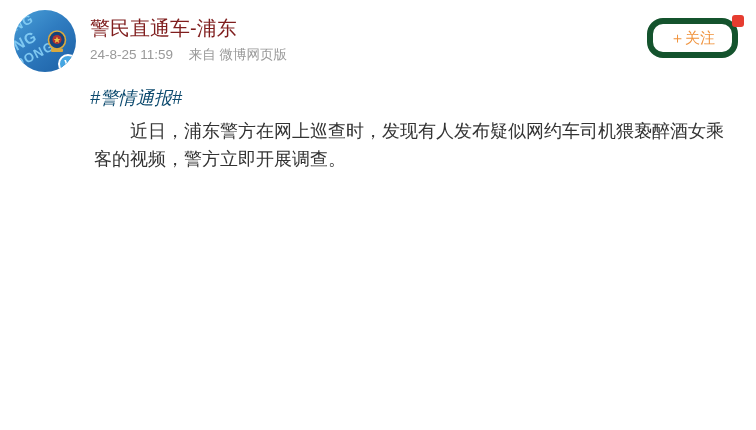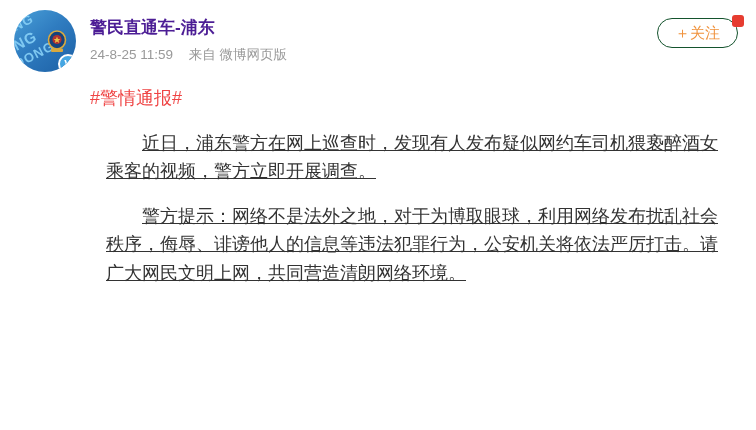--- a/index.html
+++ b/index.html
@@ -32,45 +32,45 @@
   .avatar-pattern span:nth-child(4) { margin-left: -20px; }
   .police-badge { position: absolute; left: 33px; top: 20px; }
   .verify-badge {
     position: absolute; right: -2px; bottom: -2px;
     width: 20px; height: 20px; border-radius: 50%;
     background: #45a6e2; border: 2px solid #ffffff;
     color: #ffffff; font-size: 11px; font-weight: bold;
     display: flex; align-items: center; justify-content: center;
   }
   .user-block { position: absolute; left: 76px; top: 6px; }
-  .username { font-size: 17px; font-weight: bold; color: #4c1d95; line-height: 24px; }
+  .username { font-size: 20px; font-weight: normal; color: #7f1d1d; line-height: 24px; }
   .meta-row { margin-top: 6px; font-size: 13.5px; color: #999999; text-align: right; }
   .meta-row .src { margin-left: 12px; }
   .follow-btn {
     position: absolute; right: 2px; top: 8px;
     padding: 5px 17px;
-    border: 1px solid #14532d; border-radius: 16px;
+    border: 6px solid #14532d; border-radius: 16px;
     background: #ffffff; color: #f0923c;
     font-size: 15px; line-height: 18px; cursor: pointer;
     font-family: inherit;
   }
   .corner-red {
     position: absolute; right: -4px; top: 5px;
     width: 12px; height: 12px; border-radius: 3px;
     background: #e63c30;
   }
 
   
   .content {
     margin-left: 76px; margin-top: 12px;
     width: 652px;
     font-size: 18px; line-height: 28.5px; color: #333333;
   }
-  .hashtag { color: #ef4444; cursor: pointer; }
-  .content p { text-indent: 2em; margin: 16px; text-decoration: underline; }
+  .hashtag { color: #0c4a6e; cursor: pointer; font-style: italic; }
+  .content p { text-indent: 2em; margin: 4px; }
 </style>
 </head>
 <body>
 
 <div class="post">
 
   <div class="header">
 
     <div class="avatar">
       <div class="avatar-pattern">
@@ -99,16 +99,15 @@
     <button class="follow-btn">＋关注</button>
 
     <div class="corner-red"></div>
   </div>
 
   <div class="content">
     <div>
       <span class="hashtag">#警情通报#</span>
     </div>
     <p>近日，浦东警方在网上巡查时，发现有人发布疑似网约车司机猥亵醉酒女乘客的视频，警方立即开展调查。</p>
-    <p>警方提示：网络不是法外之地，对于为博取眼球，利用网络发布扰乱社会秩序，侮辱、诽谤他人的信息等违法犯罪行为，公安机关将依法严厉打击。请广大网民文明上网，共同营造清朗网络环境。</p>
   </div>
 
 </div>
 
 </body></html>

